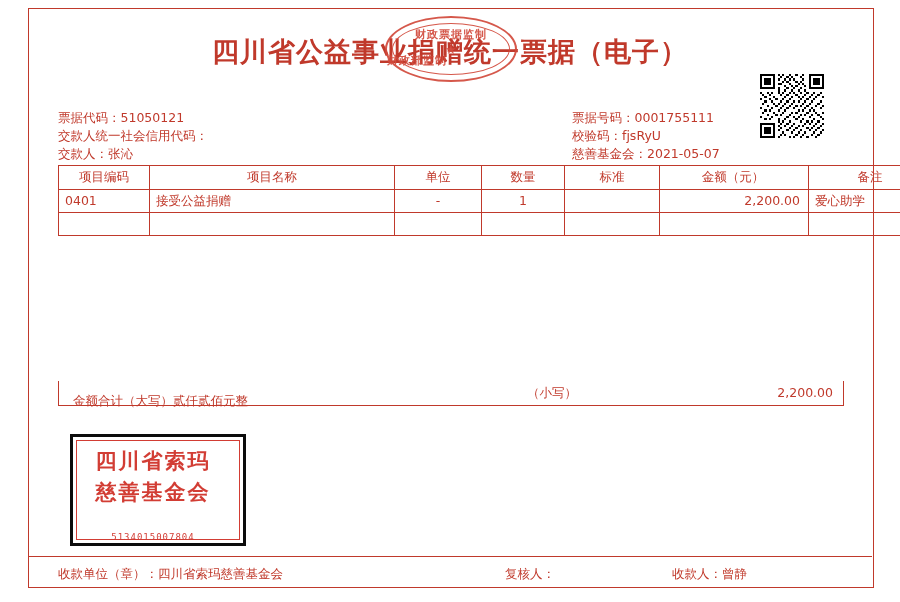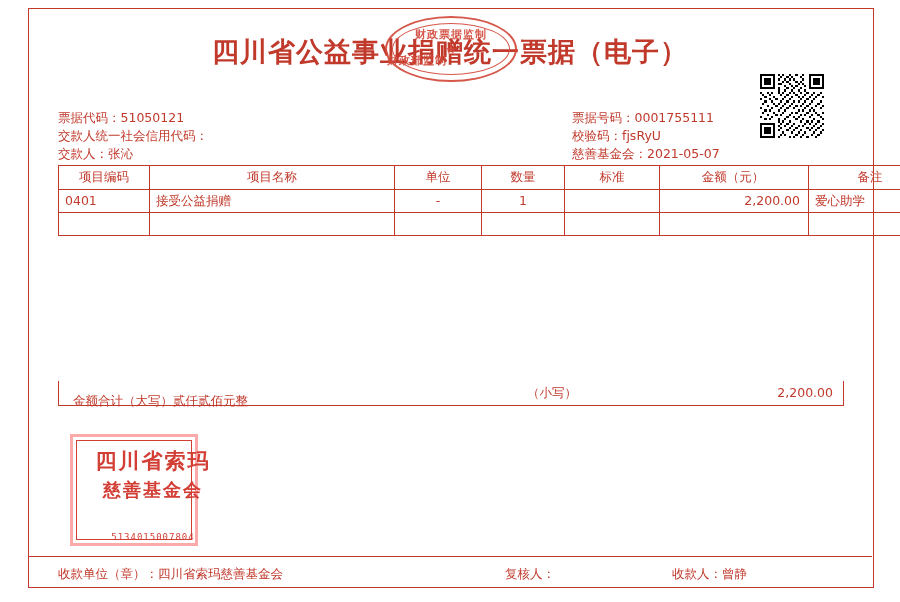--- a/index.html
+++ b/index.html
@@ -213,23 +213,23 @@
     white-space: nowrap;
   }
   .footer-unit { left: 58px; text-align: center; }
   .footer-check { left: 505px; }
   .footer-cashier { left: 672px; }
   
   .square-seal {
     position: absolute;
     left: 70px;
     top: 434px;
-    width: 128px;
+    width: 176px;
     height: 112px;
-    border: 3px solid #fca5a5;
+    border: 3px solid #000000;
     box-sizing: border-box;
     color: #d0332a;
     opacity: .95;
     padding-left: 32px;
   }
   .square-seal .inner-border {
     position: absolute;
     left: 3px; top: 3px; right: 3px; bottom: 3px;
     border: 1px solid #d0332a;
   }
@@ -237,21 +237,21 @@
     position: absolute;
     width: 160px;
     left: 0;
     text-align: center;
     font-family: "DejaVu Serif", "Liberation Serif", serif;
     font-weight: bold;
     letter-spacing: 2px;
     color: #d0332a;
   }
   .square-seal .s1 { top: 10px; font-size: 21px; }
-  .square-seal .s2 { top: 41px; font-size: 18px; }
+  .square-seal .s2 { top: 41px; font-size: 21px; }
   .square-seal .s3 { top: 70px; font-size: 21px; }
   .square-seal .s4 {
     top: 95px;
     font-size: 9px;
     letter-spacing: 1px;
     font-family: "DejaVu Sans Mono", monospace;
     font-weight: normal;
   }
 </style>
 </head>

